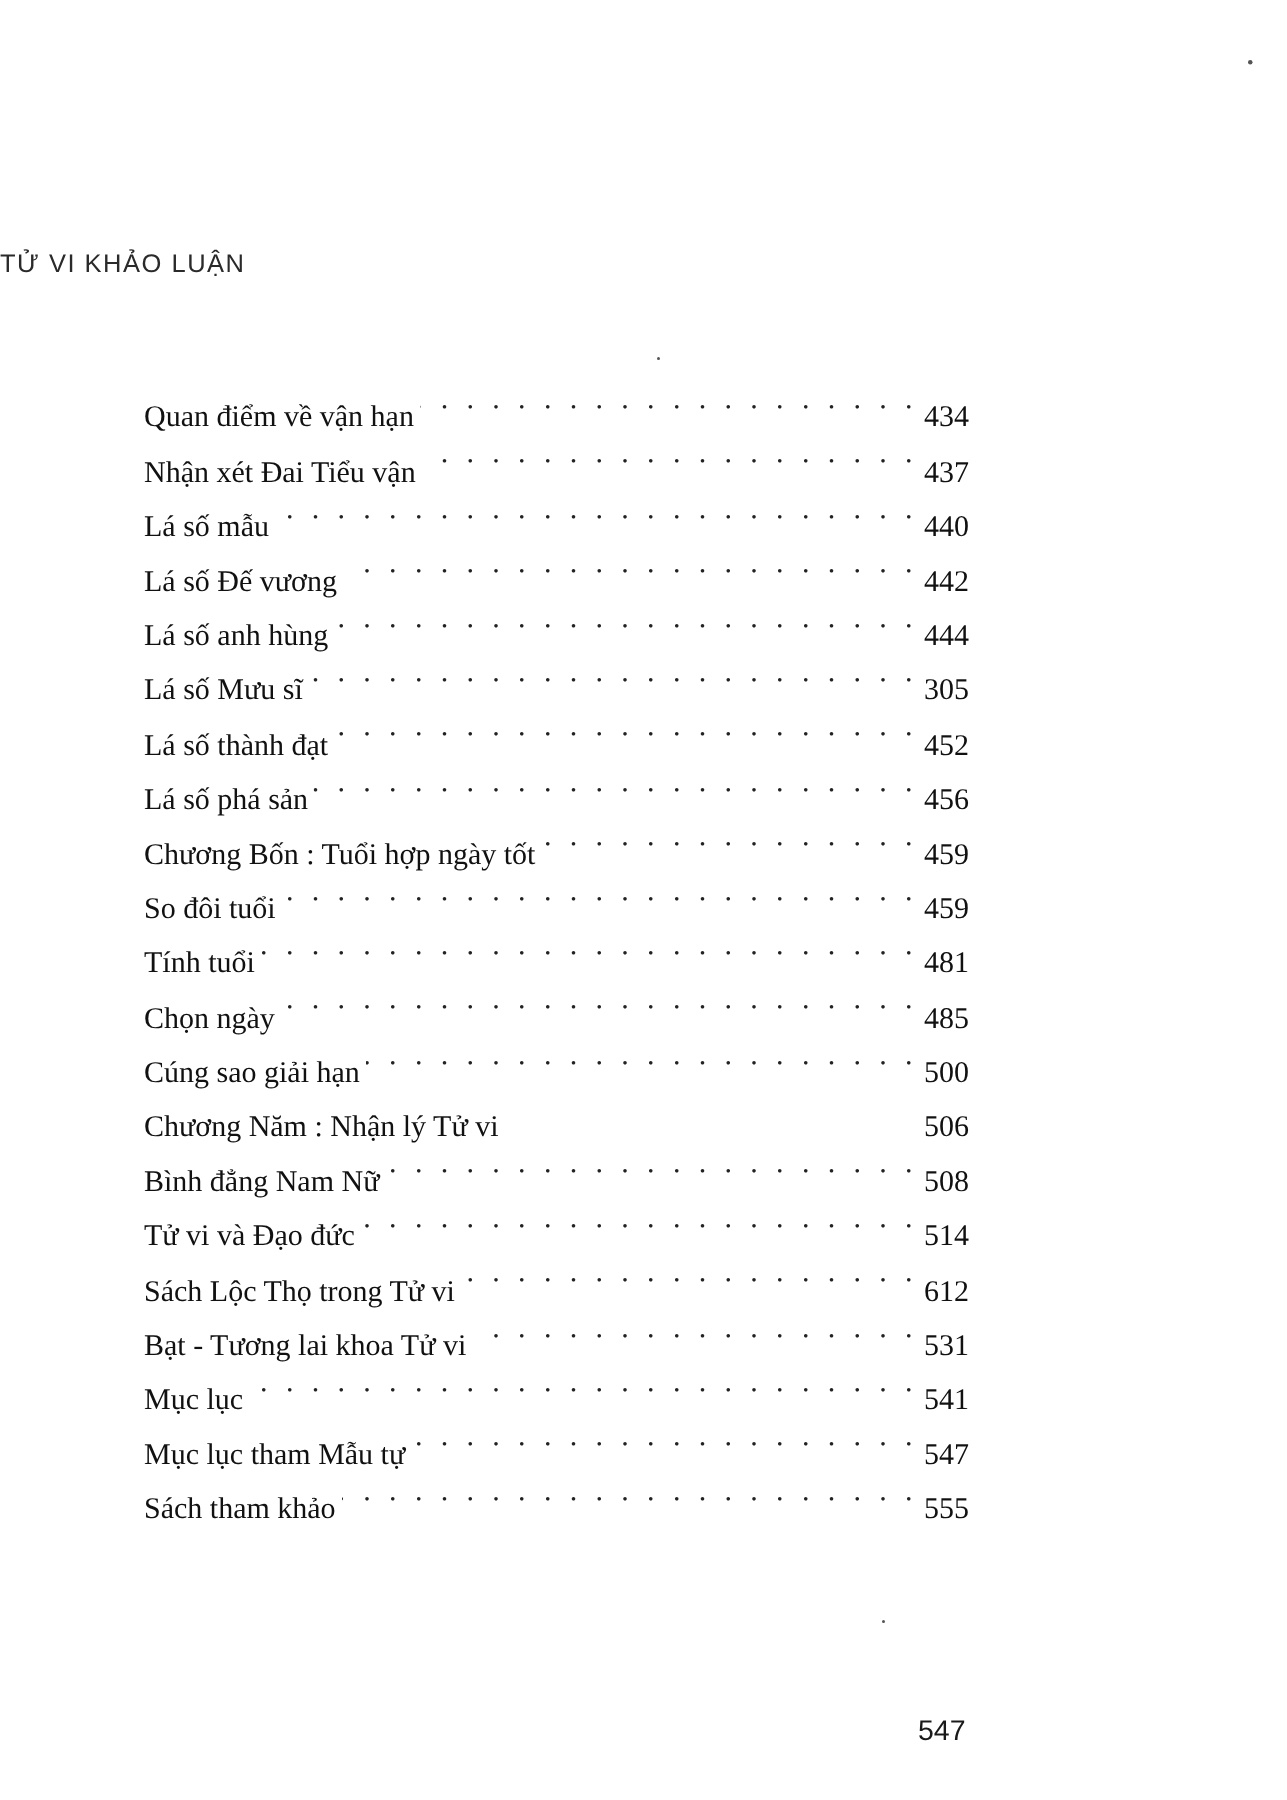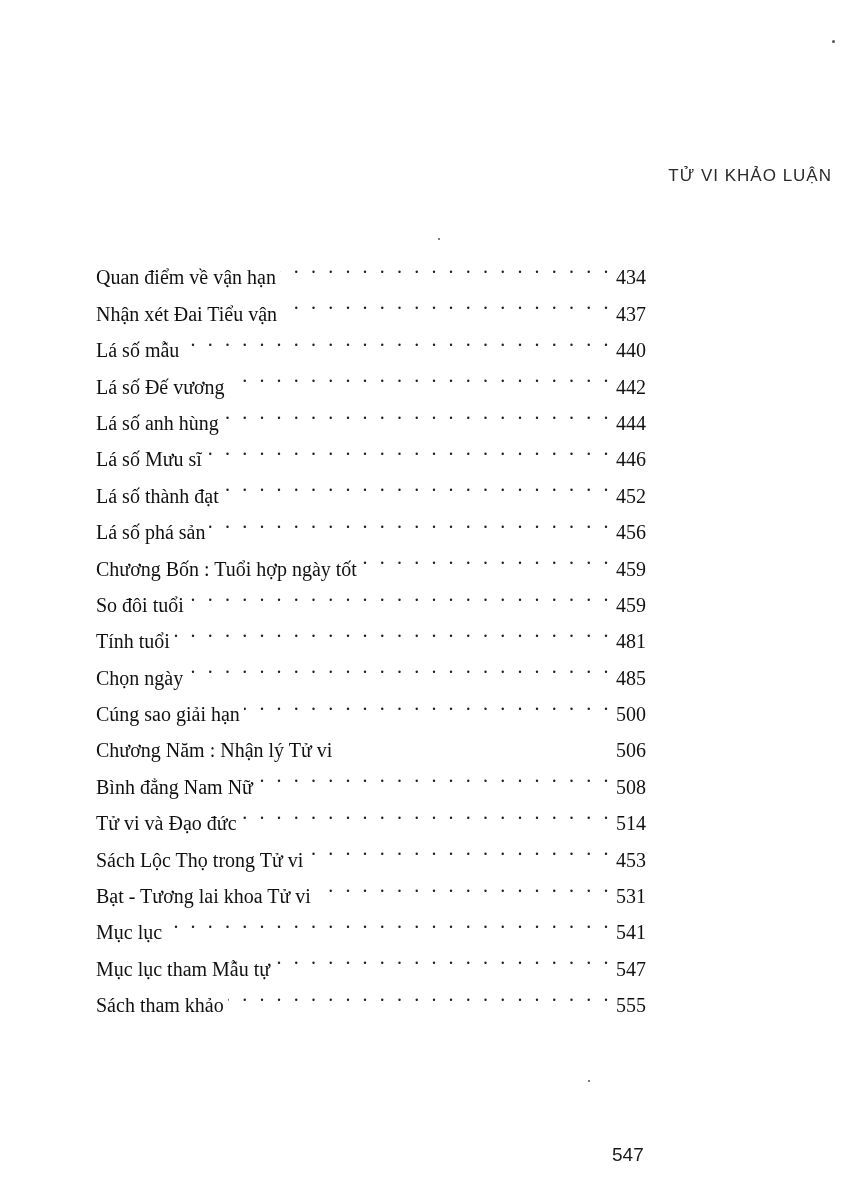--- a/index.html
+++ b/index.html
@@ -13,21 +13,21 @@
       position: relative;
       overflow: hidden;
       font-family: "Liberation Serif", "DejaVu Serif", serif;
       color: #111111;
     }
     .running-header {
       position: absolute;
       left: 0;
       width: 832px;
       top: 166px;
-      text-align: right;
+      text-align: left;
       font-family: "Liberation Sans", "DejaVu Sans", sans-serif;
       font-size: 17px;
       letter-spacing: 1px;
       color: #2a2a2a;
       font-weight: normal;
     }
     .toc {
       position: absolute;
       left: 96px;
       top: 248px;
@@ -112,21 +112,21 @@
       <span class="toc-page">442</span>
     </li>
   <li class="toc-row">
       <span class="toc-title">Lá số anh hùng</span>
       <span class="toc-leader"></span>
       <span class="toc-page">444</span>
     </li>
   <li class="toc-row">
       <span class="toc-title">Lá số Mưu sĩ</span>
       <span class="toc-leader"></span>
-      <span class="toc-page">446</span>
+      <span class="toc-page">305</span>
     </li>
   <li class="toc-row">
       <span class="toc-title">Lá số thành đạt</span>
       <span class="toc-leader"></span>
       <span class="toc-page">452</span>
     </li>
   <li class="toc-row">
       <span class="toc-title">Lá số phá sản</span>
       <span class="toc-leader"></span>
       <span class="toc-page">456</span>
@@ -167,21 +167,21 @@
       <span class="toc-page">508</span>
     </li>
   <li class="toc-row">
       <span class="toc-title">Tử vi và Đạo đức</span>
       <span class="toc-leader"></span>
       <span class="toc-page">514</span>
     </li>
   <li class="toc-row">
       <span class="toc-title">Sách Lộc Thọ trong Tử vi</span>
       <span class="toc-leader"></span>
-      <span class="toc-page">453</span>
+      <span class="toc-page">612</span>
     </li>
   <li class="toc-row">
       <span class="toc-title">Bạt - Tương lai khoa Tử vi</span>
       <span class="toc-leader"></span>
       <span class="toc-page">531</span>
     </li>
   <li class="toc-row">
       <span class="toc-title">Mục lục</span>
       <span class="toc-leader"></span>
       <span class="toc-page">541</span>

